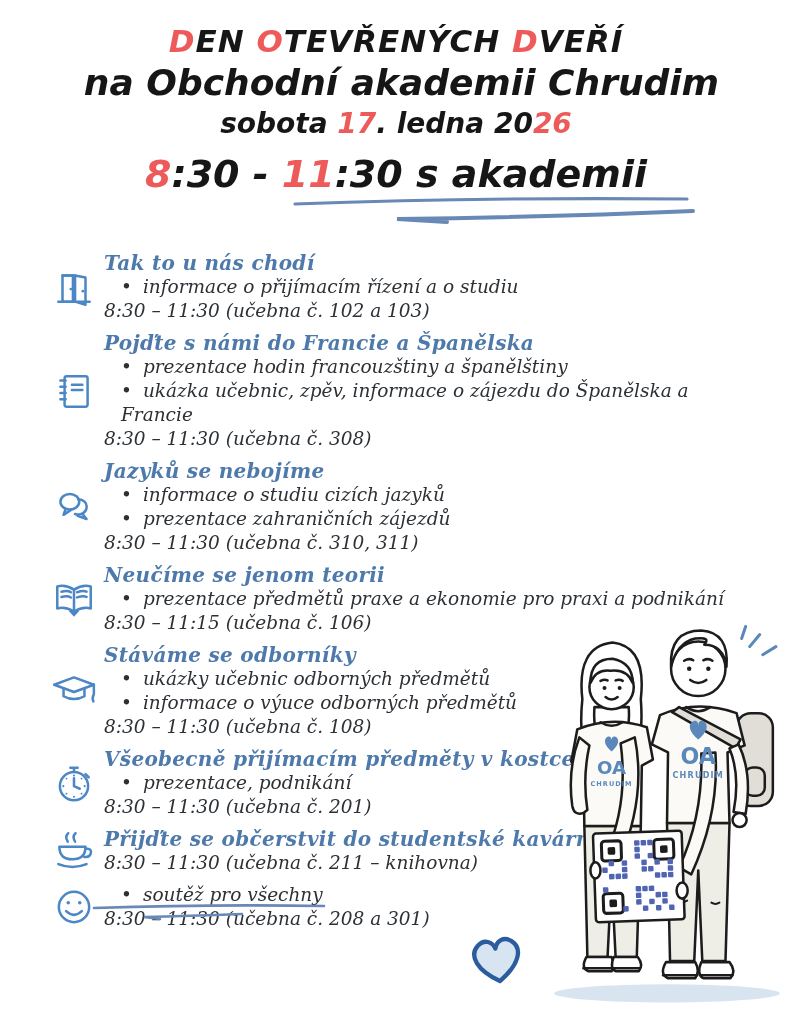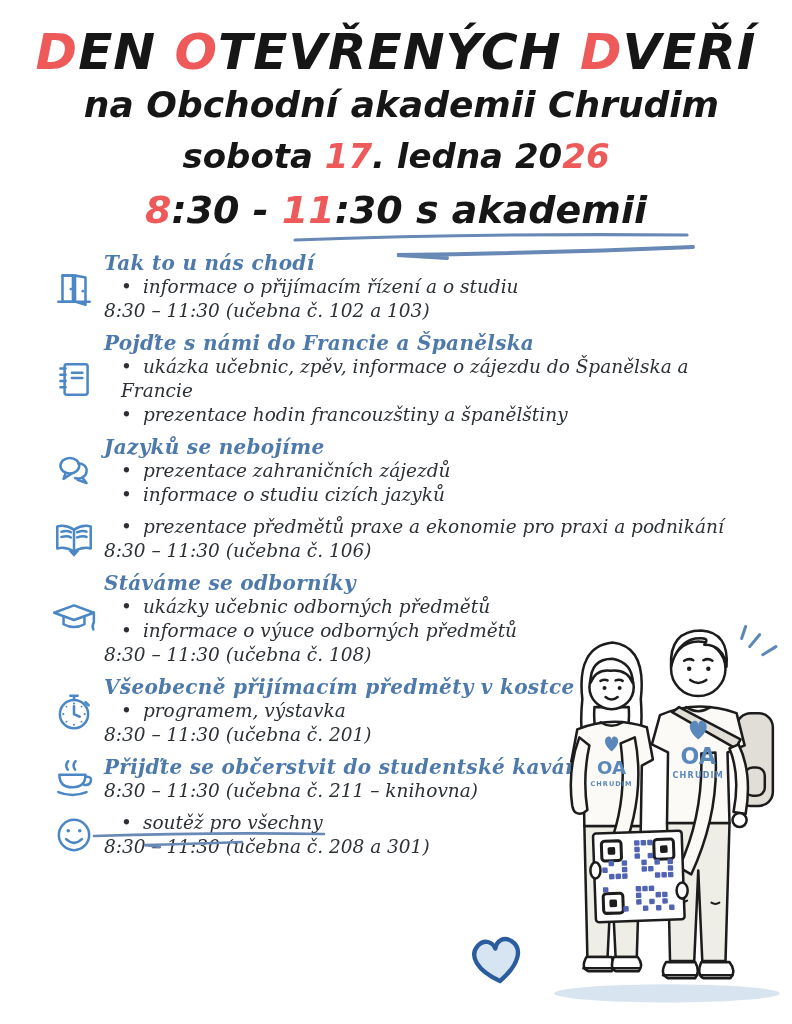--- a/index.html
+++ b/index.html
@@ -1,23 +1,23 @@
 <!DOCTYPE html>
 <html style="--accent-red: #ee5a5a; --heading-blue: #4d79ab; --icon-blue: #4b87c4; --text-dark: #2c3136; --underline-blue: #6889b5; --heart-fill: #d7e5f2; --heart-stroke: #2b5c9e; --qr-blue: #5164b4;"><head>
 <meta charset="utf-8">
 <style>
   html,body{margin:0;padding:0;background:#fff;}
   .poster{position:relative;width:792px;height:1024px;background:#fff;overflow:hidden;
           font-family:"DejaVu Serif",serif;margin:0 auto;}
   
   .hdr{position:absolute;top:0;left:0;width:100%;text-align:center;padding-top:24px;}
   .hw{font-family:"DejaVu Sans",sans-serif;font-style:italic;font-weight:700;color:#161616;}
-  .l1{font-size:50px;line-height:1.15;letter-spacing:1px;}
+  .l1{font-size:31px;line-height:1.15;letter-spacing:1px;}
   .l2{font-size:36px;line-height:1.2;margin-top:1px;font-weight:700;padding-left:11px;}
-  .l3{font-size:34px;line-height:1.2;margin-top:10px;}
+  .l3{font-size:28px;line-height:1.2;margin-top:3px;}
   .l4wrap{margin-top:12px;}
   .l4{position:relative;display:inline-block;font-size:38px;line-height:1.2;}
   .red{color:var(--accent-red,#ee5a5a);}
   .swoosh{position:absolute;left:150px;top:44px;width:400px;height:28px;overflow:visible;}
   
   .sections{position:absolute;left:44px;top:251px;width:722px;}
   .section{display:flex;margin-bottom:8px;}
   .icon-cell{flex:0 0 60px;display:flex;align-items:center;justify-content:center;}
   .txt{flex:1;position:relative;}
   .sec-title{font:italic 700 20px "DejaVu Serif",serif;color:var(--heading-blue,#4d79ab);
@@ -79,54 +79,57 @@
     <div class="section">
       <div class="icon-cell">
         <svg width="46" height="46" viewBox="0 0 44 44">
           <rect class="st" x="13" y="8" width="22" height="29" rx="2"></rect>
           <path class="st" d="M9,12 h5 M9,18 h5 M9,24 h5 M9,30 h5"></path>
           <path class="st" d="M20,16 h10 M20,21 h10"></path>
         </svg>
       </div>
       <div class="txt">
         <div class="sec-title">Pojďte s námi do Francie a Španělska</div>
+        <div class="bullet">prezentace hodin francouzštiny a španělštiny</div>
         <div class="bullet">ukázka učebnic, zpěv, informace o zájezdu do Španělska a Francie</div>
-        <div class="bullet">prezentace hodin francouzštiny a španělštiny</div>
+        <div class="time">8:30 – 11:30 (učebna č. 308)</div>
       </div>
     </div>
 
     <div class="section">
       <div class="icon-cell">
         <svg width="46" height="46" viewBox="0 0 44 44">
           <ellipse class="st" cx="18" cy="17" rx="9" ry="7.5"></ellipse>
           <path class="st" d="M14,23.5 L12,29.5 L19.5,24.5"></path>
           <path class="st" d="M26,14.5 a8,7 0 0 1 8,8 a8,7 0 0 1 -11,6.2"></path>
           <path class="st" d="M30,28.5 L34,33.5 L25.5,30.5"></path>
         </svg>
       </div>
       <div class="txt">
         <div class="sec-title">Jazyků se nebojíme</div>
+        <div class="bullet">informace o studiu cizích jazyků</div>
         <div class="bullet">prezentace zahraničních zájezdů</div>
-        <div class="bullet">informace o studiu cizích jazyků</div>
+        <div class="time">8:30 – 11:30 (učebna č. 310, 311)</div>
       </div>
     </div>
 
     <div class="section">
       <div class="icon-cell">
         <svg width="46" height="46" viewBox="0 0 44 44">
           <path class="st" d="M22,13 Q14,8 6,10 V31 Q14,29 22,34 Q30,29 38,31 V10 Q30,8 22,13 Z"></path>
           <path class="st" d="M22,13 V34"></path>
           <path class="st" d="M10,15 Q16,13.5 19,15.5 M10,20 Q16,18.5 19,20.5 M25,15.5 Q31,13.5 34,15 M25,20.5 Q31,18.5 34,20"></path>
           <path class="fillblue" d="M17,33.5 L22,39 L27,33.5 Q22,31.5 17,33.5 Z"></path>
         </svg>
       </div>
       <div class="txt">
+        <div class="sec-title">Neučíme se jenom teorii</div>
         <div class="bullet">prezentace předmětů praxe a ekonomie pro praxi a podnikání</div>
 
-        <div class="time">8:30 – 11:30 (učebna č. 106)</div>
+        <div class="time">8:30 – 11:15 (učebna č. 106)</div>
       </div>
     </div>
 
     <div class="section">
       <div class="icon-cell">
         <svg width="46" height="46" viewBox="0 0 44 44">
           <path class="st" d="M22,9 L41,16 L22,23 L3,16 Z"></path>
           <path class="st" d="M12,19.5 V27 Q22,32.5 32,27 V19.5"></path>
           <path class="st" d="M41,16 V25 M41,25 q-2,4 -0.5,7"></path>
         </svg>
@@ -150,21 +153,21 @@
           <circle class="fillblue" cx="22" cy="35.2" r="1"></circle>
             <circle class="fillblue" cx="11.8" cy="25" r="1"></circle>
           <circle class="fillblue" cx="29.2" cy="17.8" r="0.9"></circle>
             <circle class="fillblue" cx="29.2" cy="32.2" r="0.9"></circle>
           <circle class="fillblue" cx="14.8" cy="32.2" r="0.9"></circle>
             <circle class="fillblue" cx="14.8" cy="17.8" r="0.9"></circle>
         </svg>
       </div>
       <div class="txt">
         <div class="sec-title">Všeobecně přijímacím předměty v kostce</div>
-        <div class="bullet">programem, výstavka</div>
+        <div class="bullet">prezentace, podnikání</div>
 
         <div class="time">8:30 – 11:30 (učebna č. 201)</div>
       </div>
     </div>
 
     <div class="section">
       <div class="icon-cell">
         <svg width="46" height="46" viewBox="0 0 44 44">
           <path class="st" d="M16,13 q-3,-4.5 0.5,-8 M23,13 q-3,-4.5 0.5,-8"></path>
           <path class="st" d="M8,18 H33 Q33,30 20.5,30 Q8,30 8,18 Z"></path>

